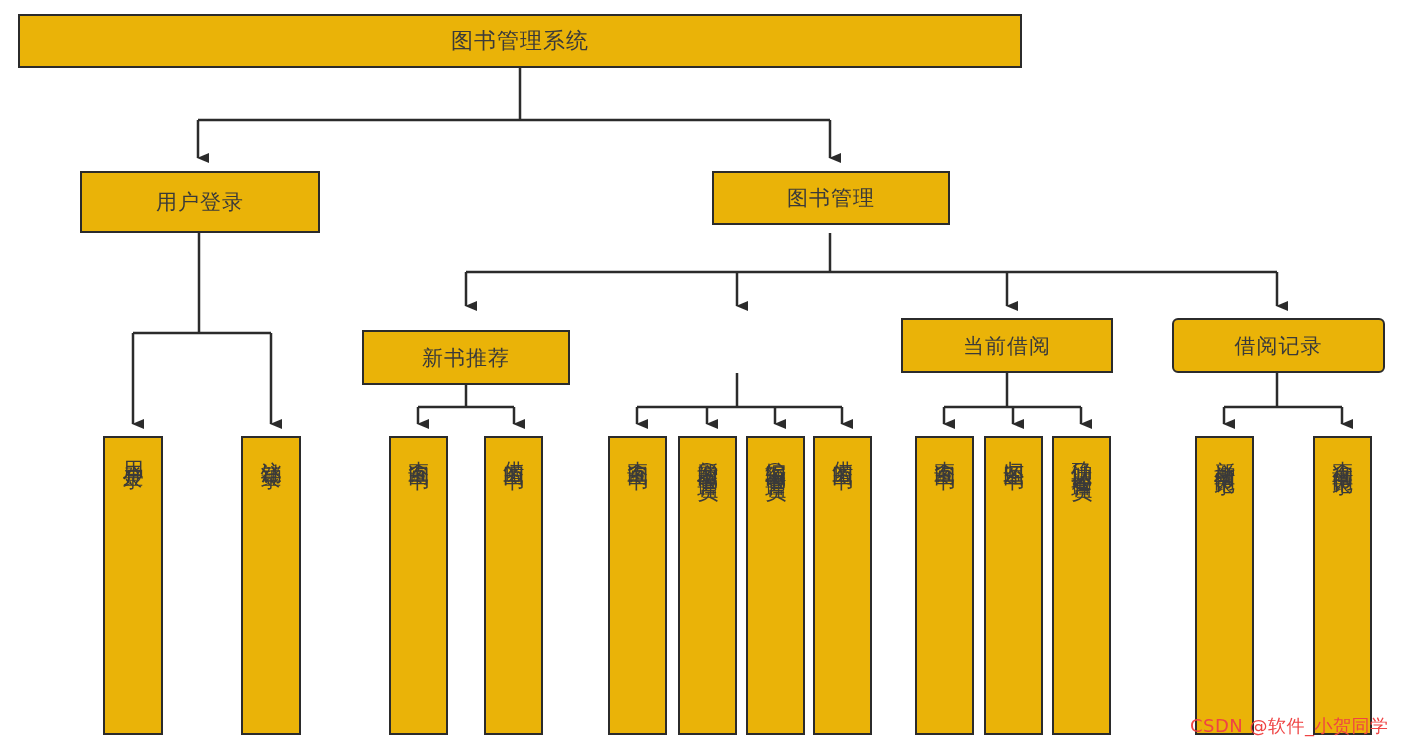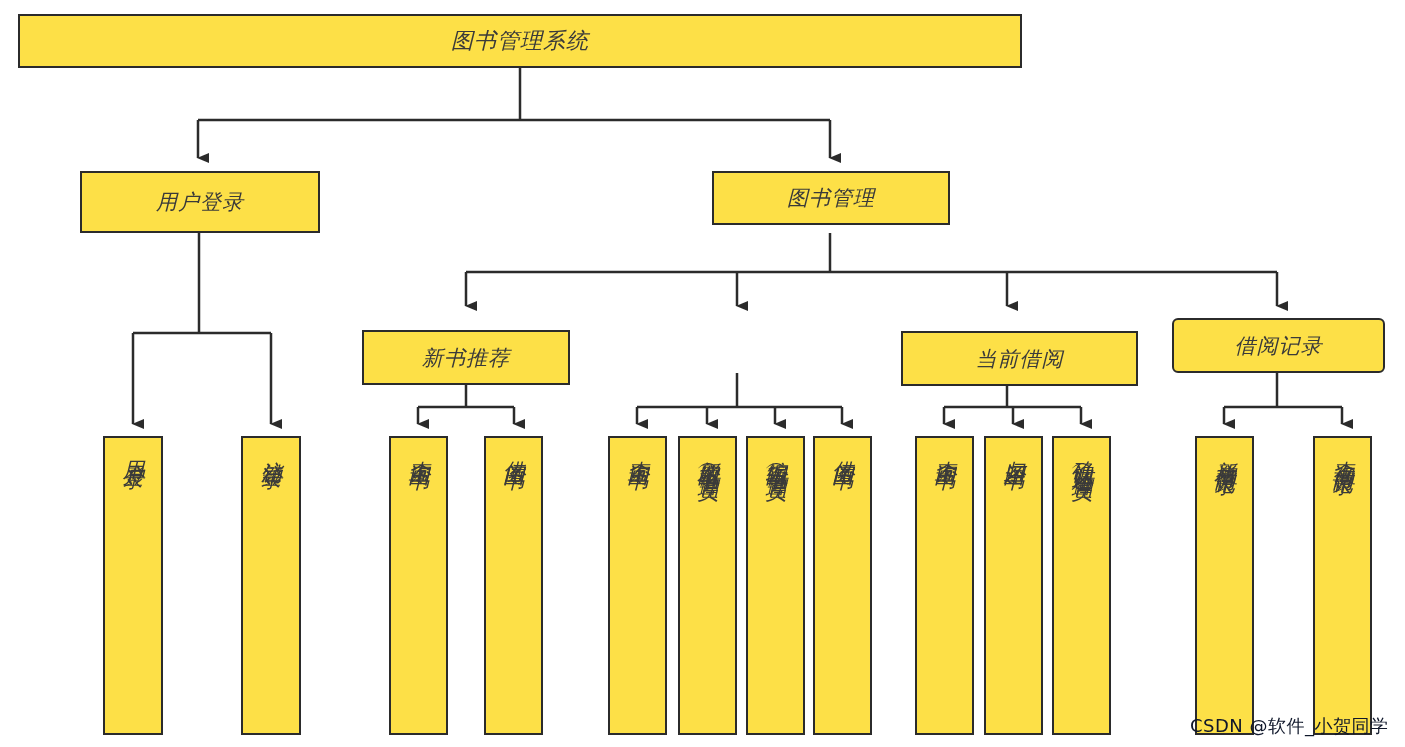--- a/index.html
+++ b/index.html
@@ -11,28 +11,27 @@
   }
   #canvas{position:relative;width:1405px;height:747px;}
 
   
   #wires{position:absolute;left:0;top:0;width:1405px;height:747px;}
 
   
   .node{
     position:absolute;
     box-sizing:border-box;
-    background:#fde047;
+    background:#eab308;
     border:2px solid #2b2b2b;
     display:flex;
     align-items:center;
     justify-content:center;
     color:#3a3a3a;
     z-index:2;
-    font-style:italic;
   }
   .node.h{              
     font-size:21px;
     letter-spacing:1px;
     white-space:nowrap;
   }
   .node.root{font-size:22px;}
   .node.v{              
     font-size:21px;
     line-height:1.08;
@@ -44,21 +43,21 @@
     text-orientation:upright;
     letter-spacing:3px;
     white-space:nowrap;
     display:block;
     margin:0 auto;
   }
   .watermark{
     position:absolute;
     left:1190px;top:714px;
     font-size:18px;
-    color:#0f172a;
+    color:#ef4444;
     letter-spacing:0.5px;
     white-space:nowrap;
     z-index:3;
     font-family:"DejaVu Sans","Liberation Sans",sans-serif;
   }
 </style>
 </head>
 <body>
 
 <div id="canvas">
@@ -115,21 +114,21 @@
 
   <div class="node h root" style="left:18px;top:14px;width:1004px;height:54px;">图书管理系统</div>
 
   <div class="node h" style="left:80px;top:171px;width:240px;height:62px;">用户登录</div>
 
   <div class="node h" style="left:712px;top:171px;width:238px;height:54px;">图书管理</div>
 
   <div class="node h" style="left:362px;top:330px;width:208px;height:55px;">新书推荐</div>
 
 
-  <div class="node h" style="left:901px;top:318px;width:237px;height:55px;margin-top:13px;">当前借阅</div>
+  <div class="node h" style="left:901px;top:318px;width:212px;height:55px;">当前借阅</div>
 
   <div class="node h" style="left:1172px;top:318px;width:213px;height:55px;border-radius:6px;">借阅记录</div>
 
   <div class="node v" style="left:103px;top:436px;width:60px;height:299px;">
     <span class="vtext">用户登录</span>
   </div>
 
   <div class="node v" style="left:241px;top:436px;width:60px;height:299px;">
     <span class="vtext">注销登录</span>
   </div>

